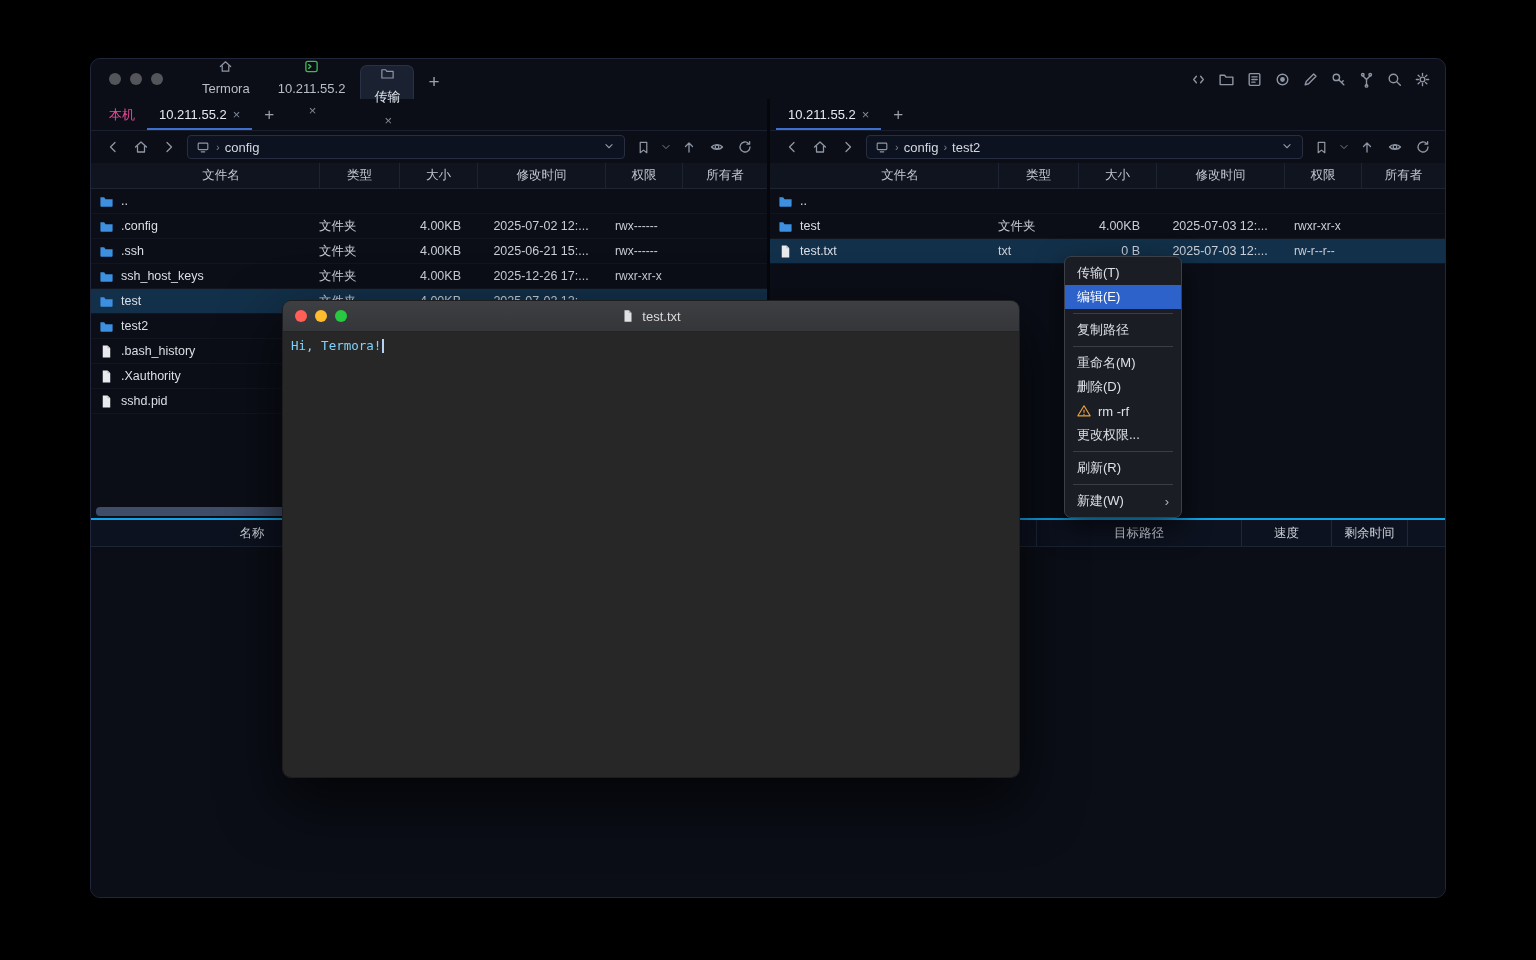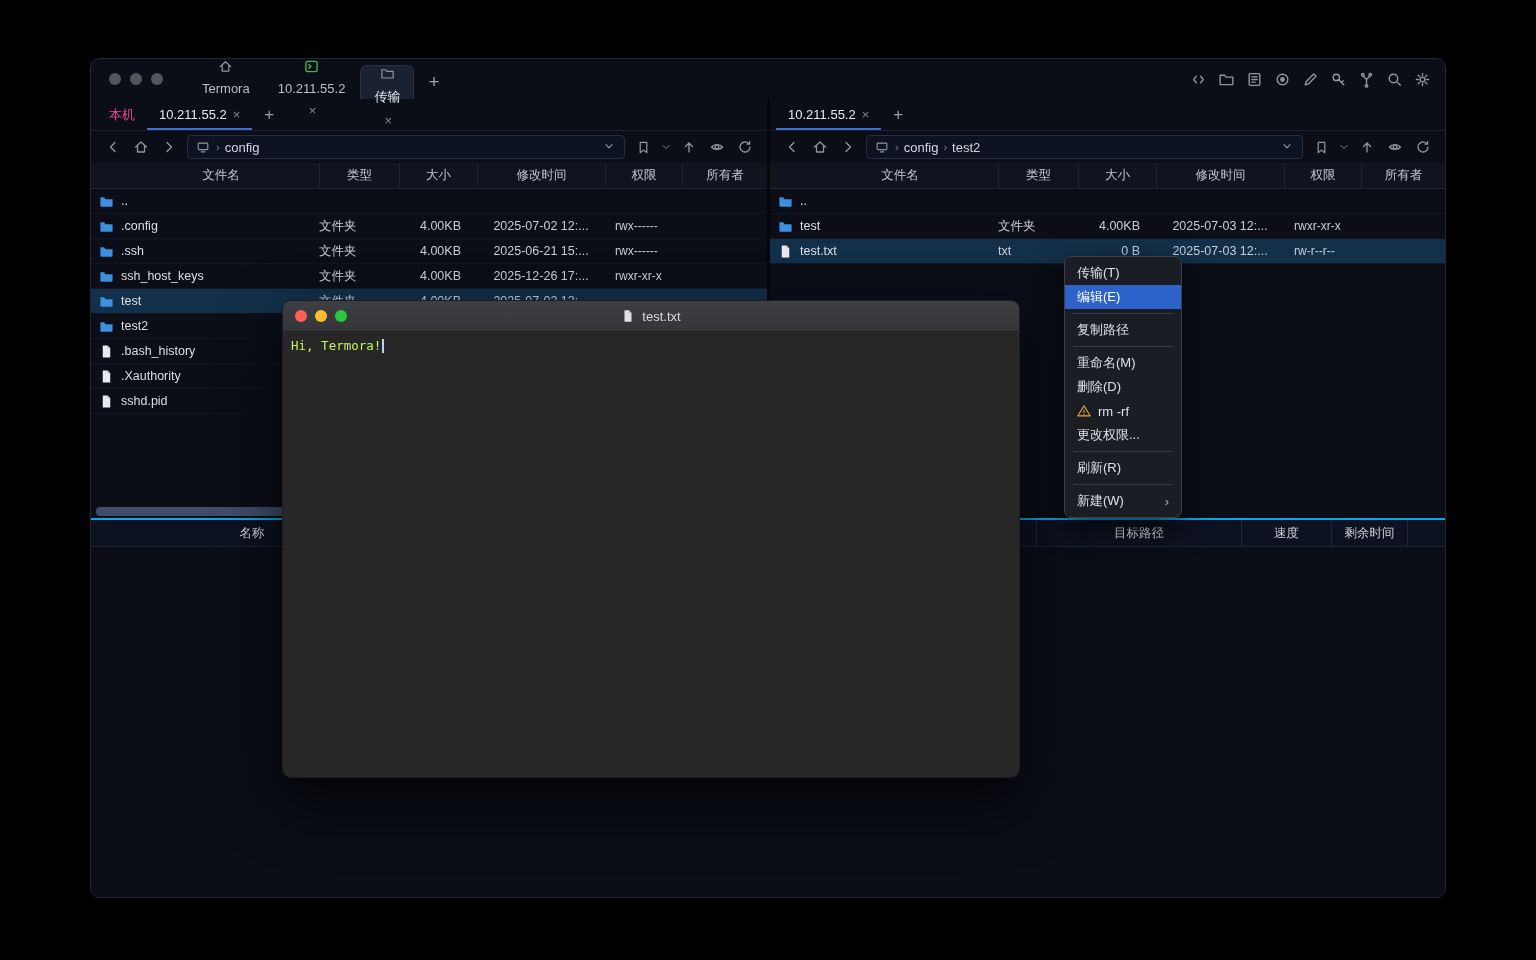--- a/index.html
+++ b/index.html
@@ -86,21 +86,21 @@
             border-radius:9px; overflow:hidden; box-shadow:0 24px 60px rgba(0,0,0,.7);
             display:flex; flex-direction:column; border:1px solid #1d1d1f; }
   .e-title { height:31px; flex:none; background:linear-gradient(#3e3f42,#353639);
              border-bottom:1px solid #232425; display:flex; align-items:center; padding:0 12px; position:relative; }
   .lights { display:flex; gap:8px; }
   .light { width:12px; height:12px; border-radius:50%; }
   .l-red { background:#ff5f57; } .l-yel { background:#febc2e; } .l-grn { background:#28c840; }
   .e-name { position:absolute; left:0; right:0; text-align:center; color:#d9d9da; font-size:13px;
             display:flex; align-items:center; justify-content:center; gap:6px; pointer-events:none; }
   .e-body { flex:1; background:#272727; padding:6px 8px;
-            font-family:"DejaVu Sans Mono", monospace; font-size:12.5px; color:#bef264; }
+            font-family:"DejaVu Sans Mono", monospace; font-size:12.5px; color:#7dd3fc; }
   .caret { display:inline-block; width:2px; height:14px; background:#b9d0f5; vertical-align:text-bottom; margin-left:1px; }
 
   .ficon { width:15px; height:15px; flex:none; display:flex; }
 </style>
 </head>
 <body>
 
 <div class="app">
 
   <div class="titlebar">

